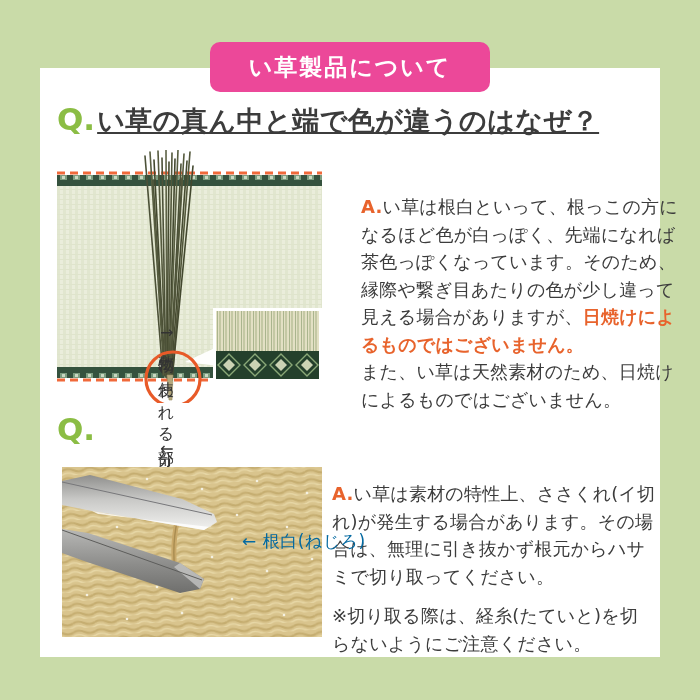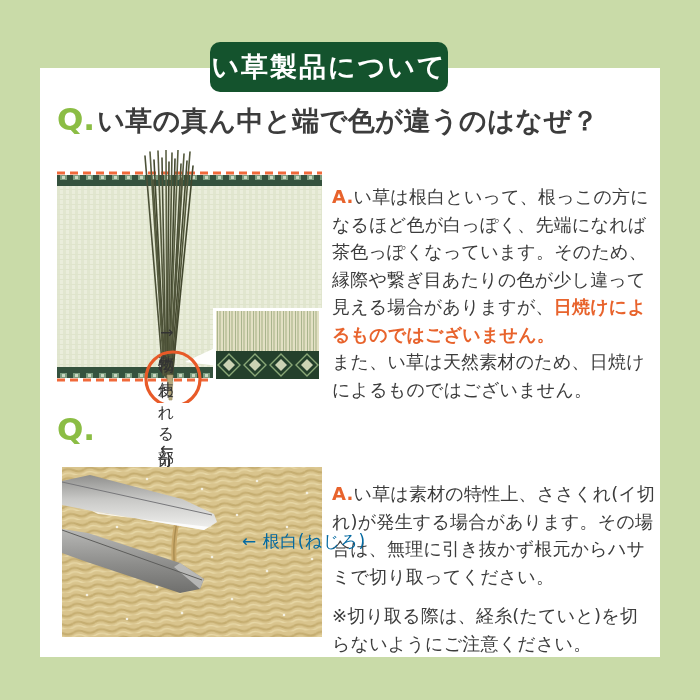--- a/index.html
+++ b/index.html
@@ -6,45 +6,45 @@
   body{
     width:700px;height:700px;position:relative;overflow:hidden;
     font-family:"DejaVu Sans","Liberation Sans",sans-serif;
     background:#c9dba8;
   }
   .panel{
     position:absolute;left:40px;top:68px;width:620px;height:589px;
     background:#ffffff;
   }
   .banner{
-    position:absolute;left:210px;top:42px;width:238px;height:50px;
-    background:#14532d;border-radius:10px;
+    position:absolute;left:210px;top:42px;width:280px;height:50px;
+    background:#ec4899;border-radius:10px;
     display:flex;align-items:center;justify-content:center;
-    color:#ffffff;font-size:27px;font-weight:bold;letter-spacing:2px;
+    color:#ffffff;font-size:23px;font-weight:bold;letter-spacing:2px;
     z-index:5;
   }
   .q-heading{
     position:absolute;left:57px;width:600px;height:42px;
     display:flex;align-items:baseline;
     color:#3c3c3c;font-weight:bold;
   }
   .q-prefix{
     color:#8bbd44;font-size:31px;font-weight:bold;margin-right:2px;
     line-height:1;
   }
-  .q-text{font-size:27px;letter-spacing:0.5px;line-height:1.2;}
+  .q-text{font-size:27px;letter-spacing:0.5px;line-height:1.2;text-decoration:underline;}
   #q1-heading{top:104px;}
   #q2-heading{top:414px;}
 
   .answer{
     position:absolute;left:332px;width:324px;
     font-size:18px;line-height:27.5px;color:#3c3c3c;
     letter-spacing:0.2px;
   }
-  #answer1{top:165px;}
+  #answer1{top:175px;margin-left:29px;}
   #answer2{top:462px;}
   #note2{top:584px;}
   .a-prefix{color:#e8632c;font-weight:bold;}
   .highlight{color:#e8632c;font-weight:bold;}
   .note{color:#3c3c3c;}
 
   
   .figure1{
     position:absolute;left:57px;top:150px;width:265px;height:253px;
   }

